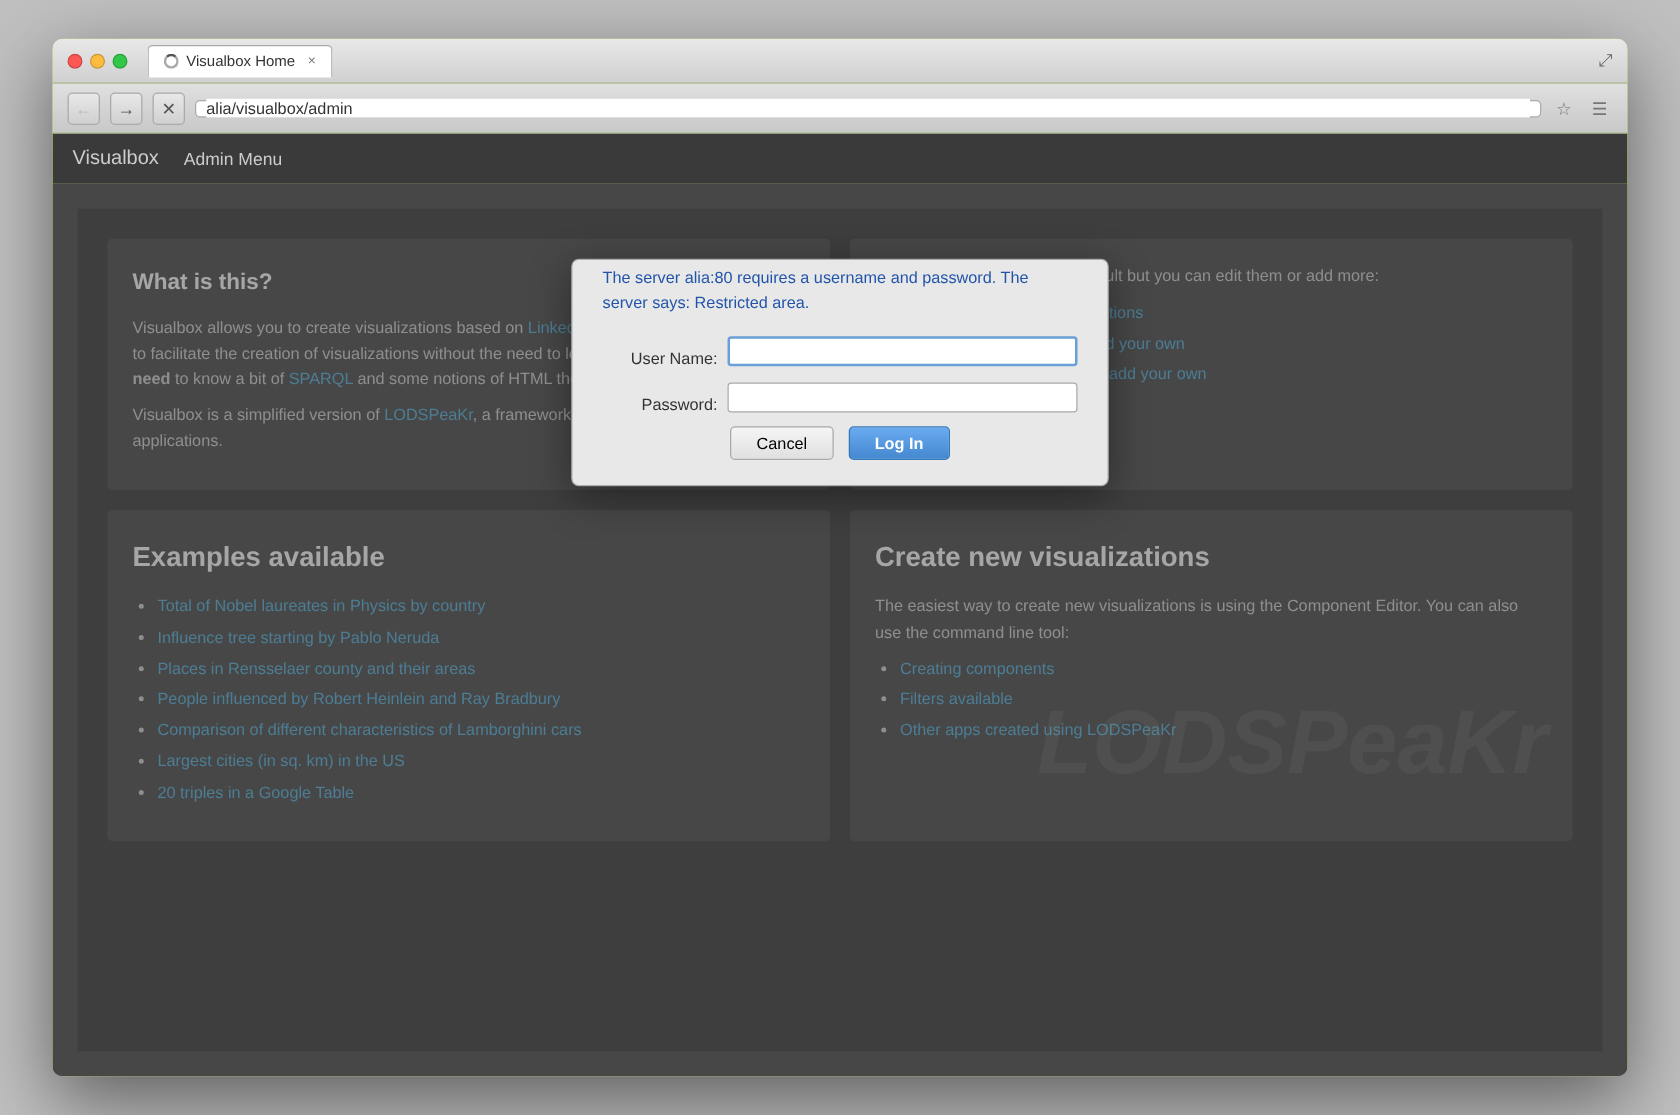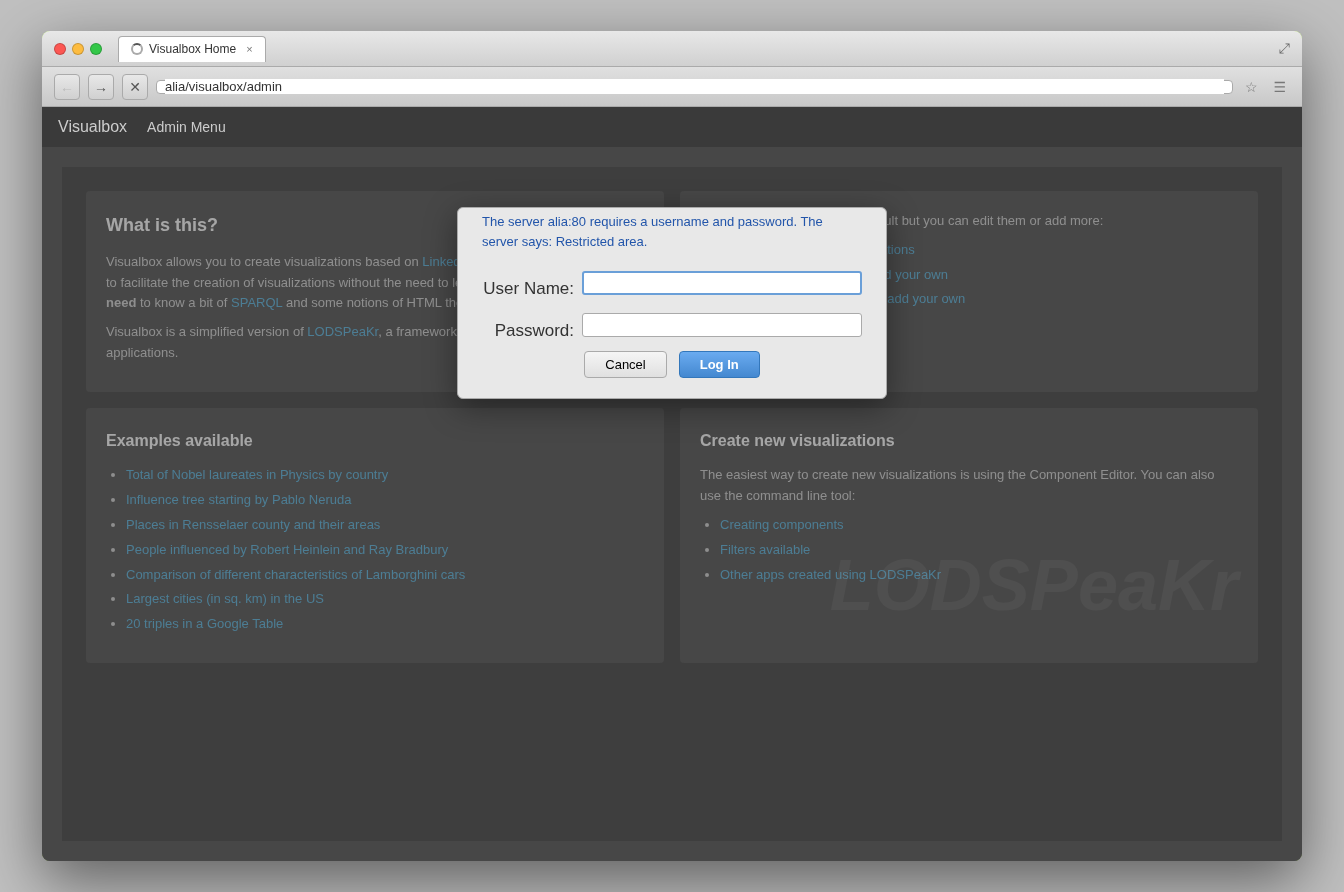--- a/index.html
+++ b/index.html
@@ -187,21 +187,21 @@
       color: #ccc;
       font-size: 13px;
       line-height: 1.6;
     }
     .card h2 {
       font-size: 18px;
       color: #eee;
       margin-bottom: 12px;
     }
     .card h3 {
-      font-size: 16px;
+      font-size: 22px;
       color: #eee;
       margin-bottom: 12px;
     }
     .card a { color: #6db3d4; text-decoration: none; }
     .card p { margin-bottom: 8px; }
     .card ul { margin: 8px 0 8px 20px; }
     .card ul li { margin-bottom: 4px; }
     .admin-btn {
       display: inline-block;
       background: #4a7a80;
@@ -249,21 +249,21 @@
       line-height: 1.5;
     }
     .form-row {
       display: flex;
       align-items: center;
       margin-bottom: 10px;
     }
     .form-label {
       width: 100px;
       text-align: right;
-      font-size: 17px;
+      font-size: 13px;
       color: #333;
       padding-right: 8px;
       margin-top: 12px;
     }
     .form-input {
       flex: 1;
       height: 24px;
       border: 2px solid #6a9fd8;
       border-radius: 3px;
       padding: 0 4px;

